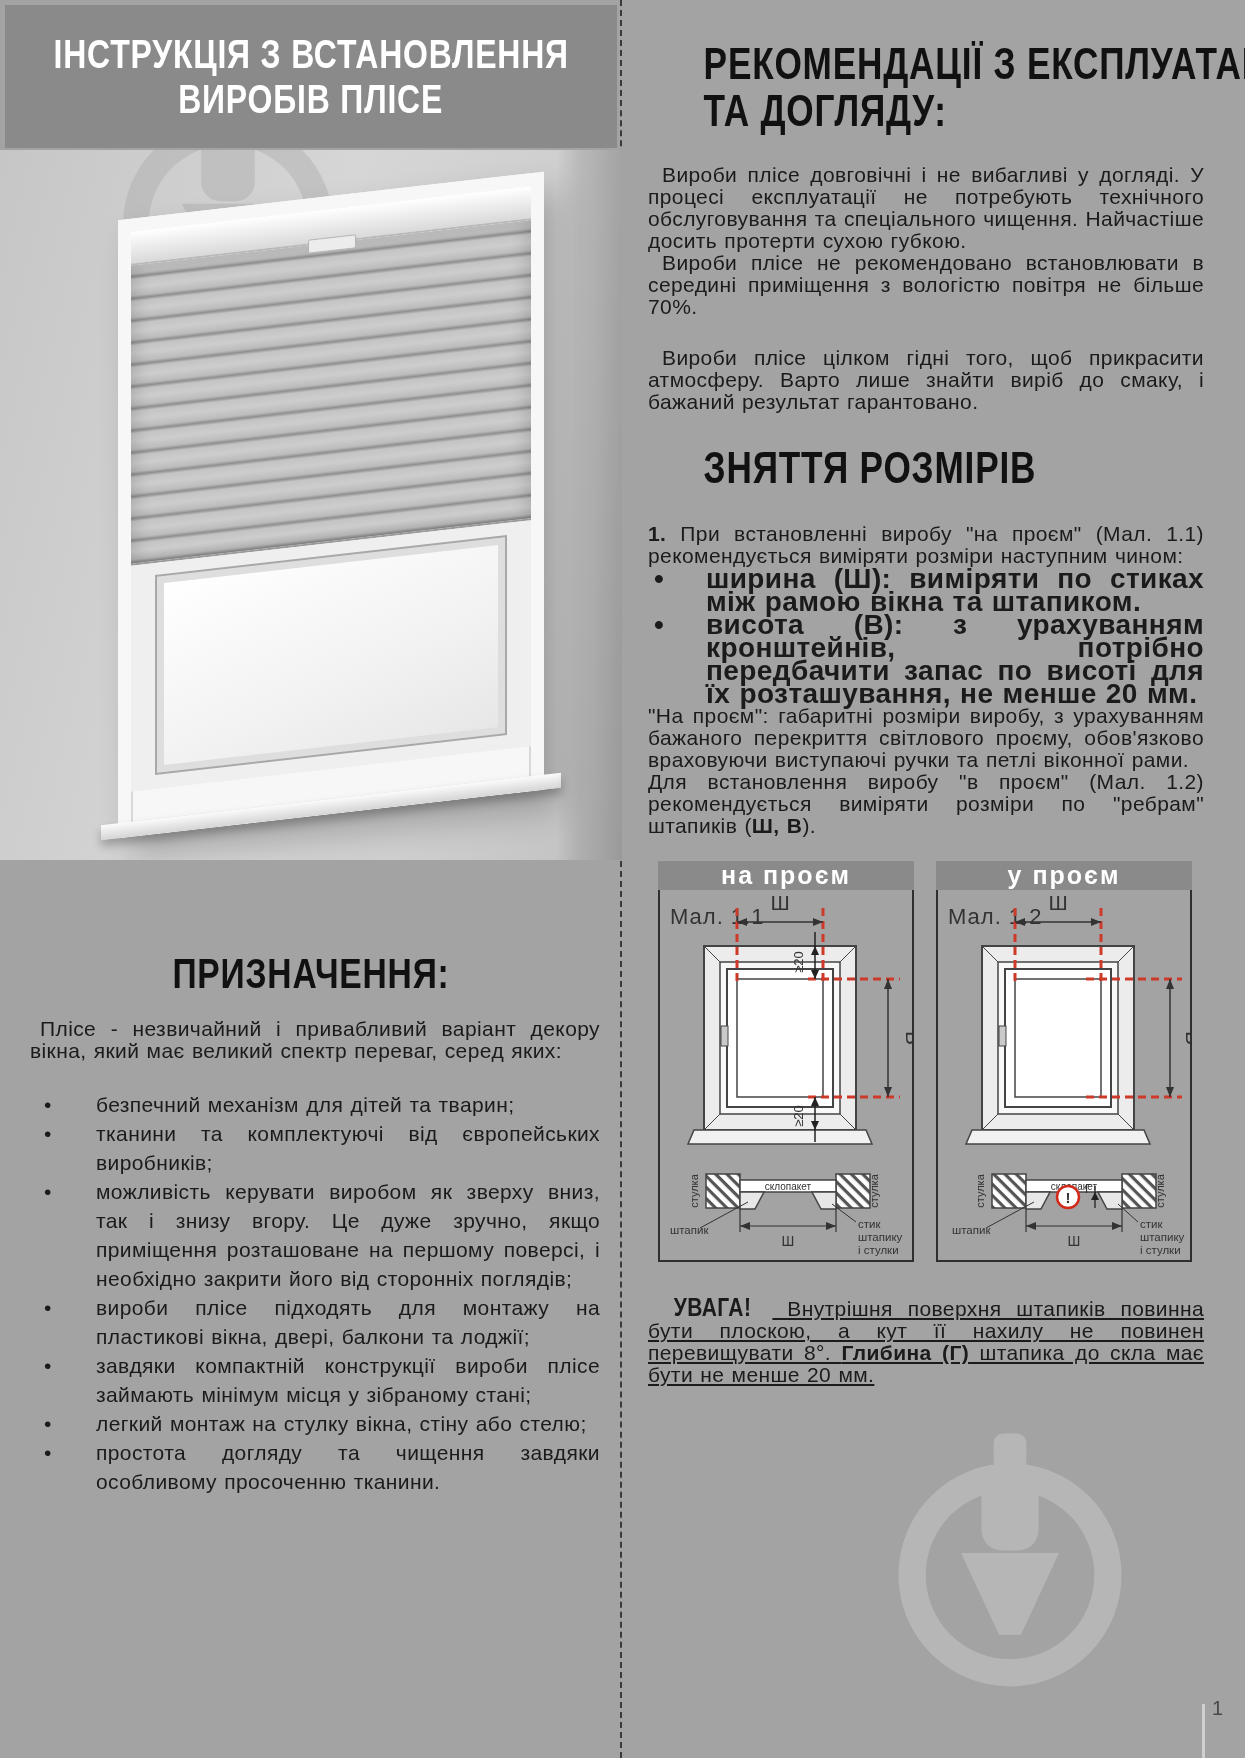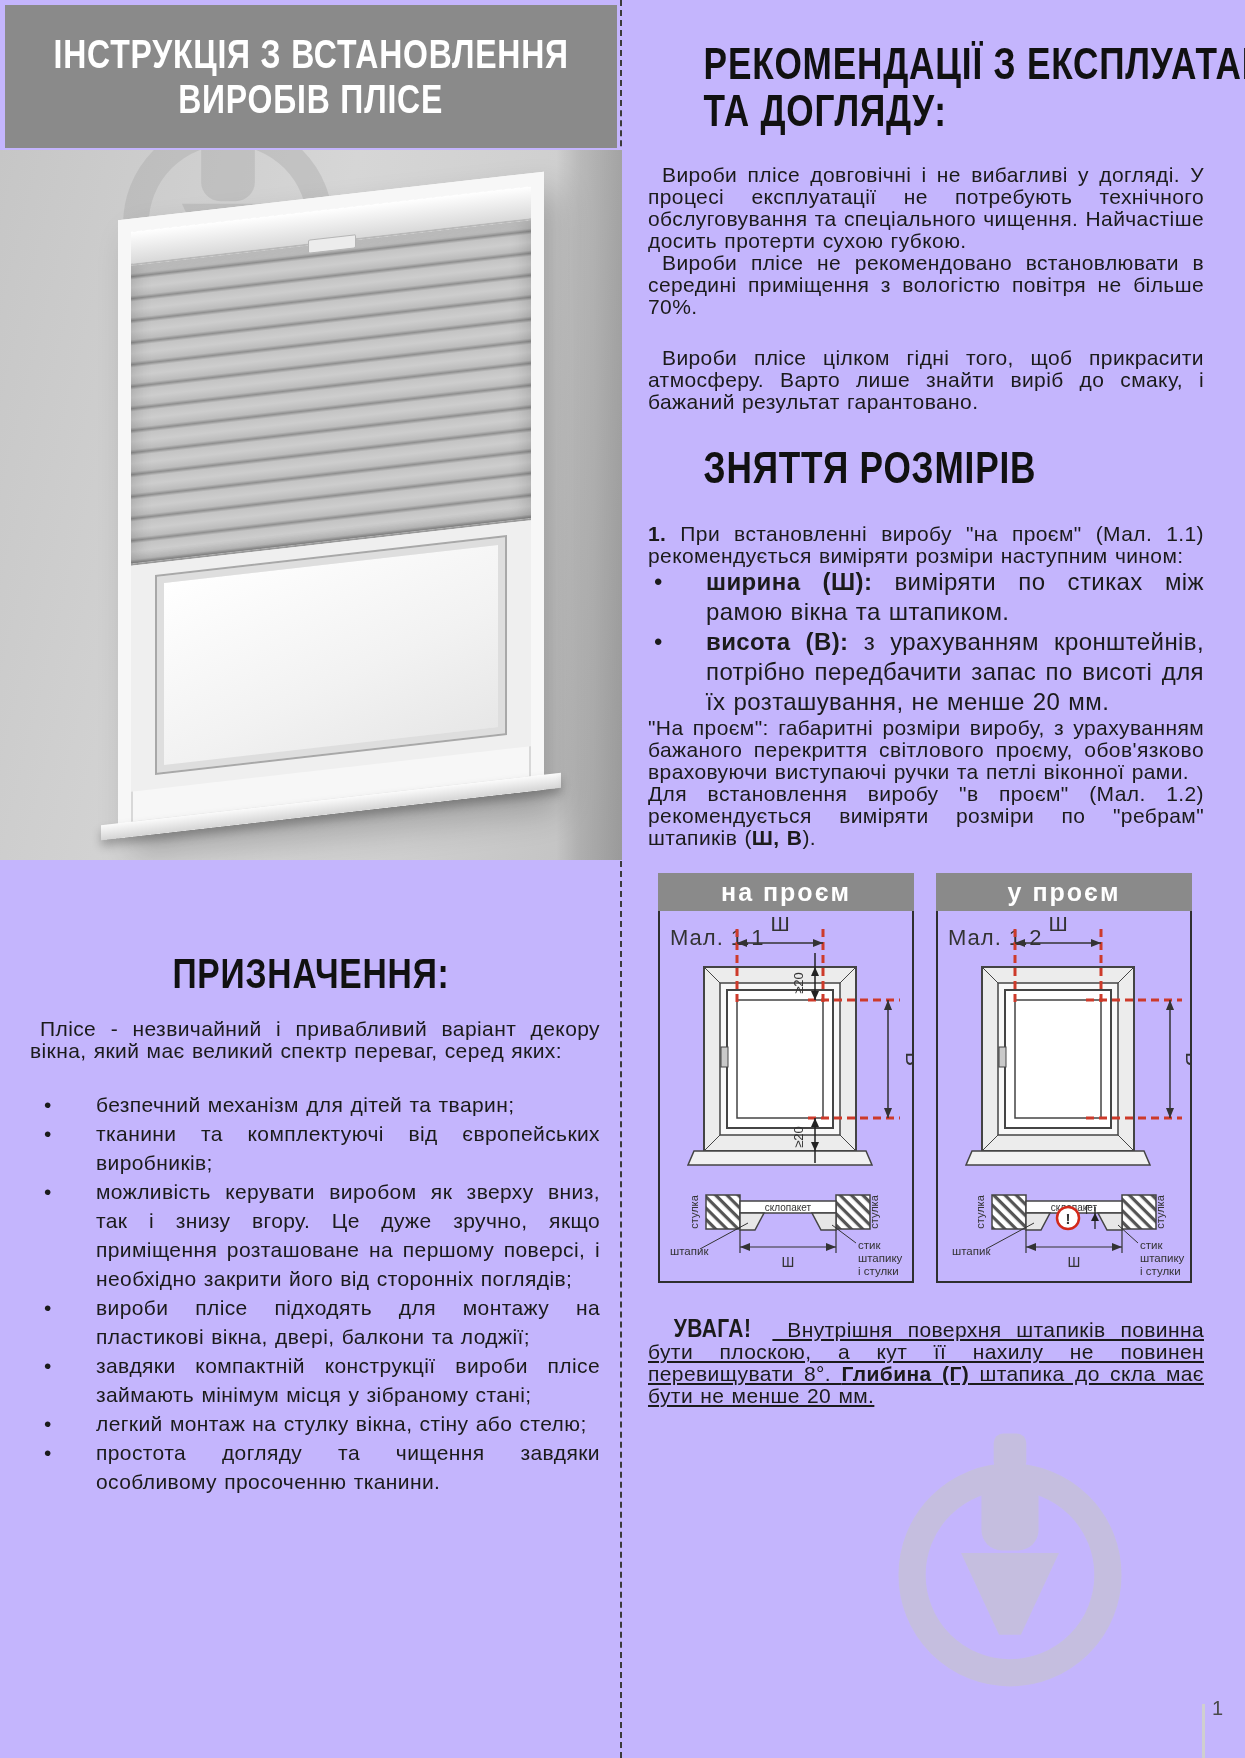--- a/index.html
+++ b/index.html
@@ -1,17 +1,17 @@
 <!DOCTYPE html>
 <html lang="uk"><head>
 <meta charset="utf-8">
 <style>
   html,body { margin:0; padding:0; background:#ffffff; }
   .page {
-    position:relative; width:1245px; height:1758px; background:#c4b5fd;
+    position:relative; width:1245px; height:1758px; background:#a3a3a3;
     font-family:"Liberation Sans", sans-serif; color:#1b1b1b; overflow:hidden;
   }
   
   .divider { position:absolute; left:620px; top:0; height:1758px; border-left:2px dashed #3a3a3a; }
 
   
   .col-left  { position:absolute; left:0;   top:0; width:622px; }
   .col-right { position:absolute; left:648px; top:0; width:556px; }
 
   
@@ -64,27 +64,27 @@
   .bullets li::before { content:"\2022"; position:absolute; left:6px; top:0; }
 
   
   .care-heading { margin-top:40px; font-size:44px; color:#111; line-height:1.07; }
   .p1 { margin-top:30px; text-indent:14px; }
   .p2 { text-indent:14px; }
   .p3 { margin-top:29px; text-indent:14px; }
   .sizes-heading { margin-top:30px; font-size:44px; color:#111; }
   .step1 { margin-top:30px; }
   .rbullets { list-style:none; margin:0; padding:0; }
-  .rbullets li { position:relative; padding-left:58px; font-size:24px; line-height:30px; letter-spacing:0.4px; word-spacing:1px; text-align:justify; }
+  .rbullets li { position:relative; padding-left:58px; font-size:28px; line-height:23px; letter-spacing:0.4px; word-spacing:1px; text-align:justify;font-weight:bold; }
   .rbullets li::before { content:"\2022"; position:absolute; left:6px; top:0; }
 
   
   .figures { position:relative; margin:24px 0 0 10px; display:flex; gap:22px; z-index:1; }
   .figure { width:256px; }
-  .fig-header { height:38px; background:#8a8a8a; color:#fff; font-weight:700; font-size:25px; letter-spacing:2px;
+  .fig-header { height:29px; background:#8a8a8a; color:#fff; font-weight:700; font-size:25px; letter-spacing:2px;
     display:flex; align-items:center; justify-content:center;text-align:right; }
   .fig-body { position:relative; height:370px; border:2px solid #2f2f2f; border-top:none; background:transparent; }
   .fig-body svg { display:block; }
   .fig-body text { font-family:"Liberation Sans", sans-serif; fill:#333; }
 
   .attn { margin-top:34px; position:relative; z-index:2; text-indent:14px;text-decoration:underline; }
   .attn .cond-inline { font-size:25px; margin-right:4px; }
 
   
   .pagenum-line { position:absolute; left:1202px; bottom:0; width:3px; height:54px; background:#cfcfcf; }

